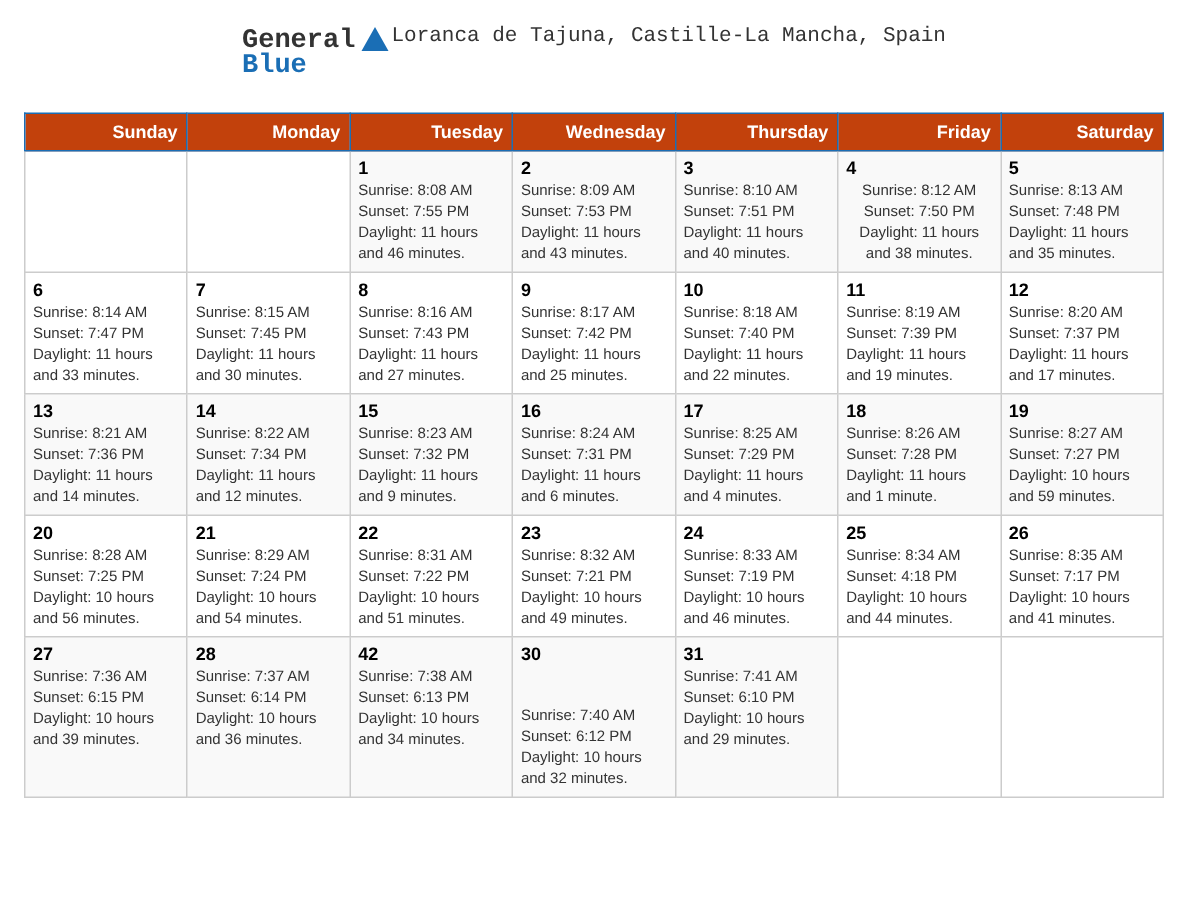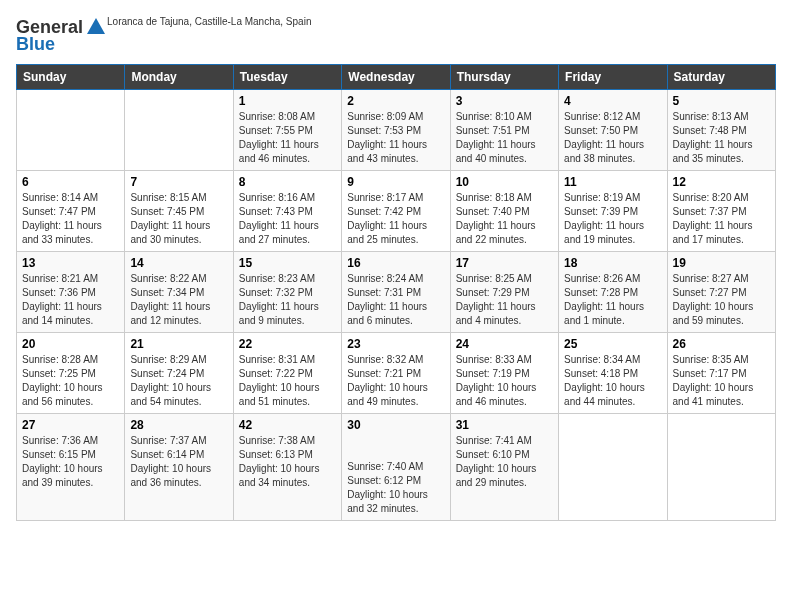--- a/index.html
+++ b/index.html
@@ -5,23 +5,24 @@
     * { box-sizing: border-box; margin: 0; padding: 0; }
     body {
       font-family: Arial, sans-serif;
       background: #fff;
       width: 792px;
       min-height: 612px;
       padding: 16px;
     }
     .header {
       display: flex;
-      justify-content: flex-start;
+      justify-content: center;
       align-items: flex-start;
-      margin-bottom: 9px;
+      margin-bottom: 21px;
+      font-family: Liberation Mono, monospace;
     }
     .logo {
       display: flex;
       flex-direction: column;
       align-items: flex-start;
     }
     .logo-row {
       display: flex;
       align-items: center;
       gap: 2px;
@@ -29,33 +30,33 @@
     .title-block {
       text-align: right;
     }
     .month-title {
       font-size: 32px;
       font-weight: bold;
       color: #333;
       line-height: 1.1;
     }
     .location-title {
-      font-size: 10px;
+      font-size: 14px;
       color: #333;
     }
     table {
       width: 100%;
       border-collapse: collapse;
       font-size: 11px;
     }
     thead tr th {
-      background-color: #404040;
+      background-color: #c2410c;
       color: #fff;
       padding: 5px 6px;
-      text-align: left;
+      text-align: right;
       font-size: 12px;
       font-weight: bold;
       border: 1px solid #1a6eb5;
     }
     tbody tr td {
       border: 1px solid #ccc;
       vertical-align: top;
       padding: 4px 5px;
       width: 108px;
       min-height: 70px;
@@ -126,21 +127,21 @@
 Daylight: 11 hours and 43 minutes.</div>
         </td>
         <td>
           <span class="day-num">3</span>
           <div class="day-detail" style="white-space: pre-line;">Sunrise: 8:10 AM
 Sunset: 7:51 PM
 Daylight: 11 hours and 40 minutes.</div>
         </td>
         <td>
           <span class="day-num">4</span>
-          <div class="day-detail" style="white-space: pre-line;">Sunrise: 8:12 AM
+          <div class="day-detail" style="white-space: pre-line; text-align: center;">Sunrise: 8:12 AM
 Sunset: 7:50 PM
 Daylight: 11 hours and 38 minutes.</div>
         </td>
         <td>
           <span class="day-num">5</span>
           <div class="day-detail" style="white-space: pre-line;">Sunrise: 8:13 AM
 Sunset: 7:48 PM
 Daylight: 11 hours and 35 minutes.</div>
         </td>
       </tr>

